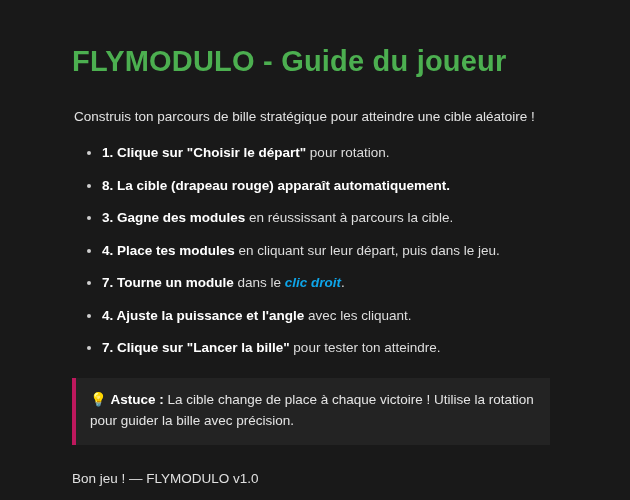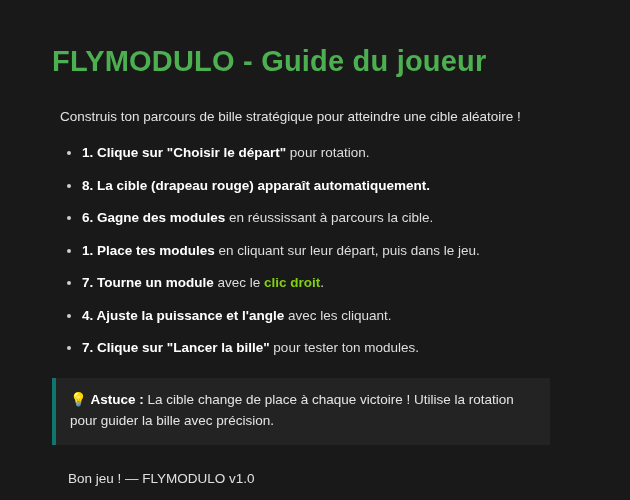--- a/index.html
+++ b/index.html
@@ -11,35 +11,35 @@
     width: 630px;
     height: 500px;
     background: #191919;
     font-family: "Liberation Sans", sans-serif;
     color: #e8e8e8;
     overflow: hidden;
   }
   .page {
     width: 580px;
     height: 500px;
-    padding: 30px 30px 0 52px;
+    padding: 30px 30px 0 72px;
     position: relative;
   }
   .title {
     font-size: 29px;
     font-weight: bold;
     color: #4caf50;
     letter-spacing: 0.2px;
     margin: 14px 0 0 0;
     line-height: 1.2;
   }
   .intro {
     font-size: 13.5px;
     color: #e2e2e2;
-    margin: 28px 0 0 8px;
+    margin: 28px 0 0 2px;
     line-height: 1.5;
   }
   ul.steps {
     list-style: disc;
     margin: 16px 0 0 0;
     padding-left: 30px;
   }
   ul.steps li {
     font-size: 13.5px;
     color: #dedede;
@@ -48,41 +48,42 @@
   }
   ul.steps li::marker {
     color: #cfcfcf;
   }
   ul.steps li .lead {
     font-weight: bold;
     color: #ffffff;
   }
   ul.steps li .strongpart {
     font-weight: bold;
-    color: #84cc16;
+    color: #0ea5e9;
+    font-style: italic;
   }
   .tip {
     margin: 20px 0 0 0;
-    border-left: 4px solid #0f766e;
+    border-left: 4px solid #be185d;
     background: #232323;
     padding: 12px 16px 13px 14px;
     font-size: 13.5px;
     line-height: 1.55;
     color: #e4e4e4;
     max-width: 560px;
   }
   .tip .bulb {
     font-size: 13.5px;
   }
   .tip .tip-label {
     font-weight: bold;
     color: #ffffff;
   }
   .footer {
-    margin: 26px 0 0 16px;
+    margin: 26px 0 0 0;
     font-size: 13.5px;
     color: #e0e0e0;
   }
 </style>
 </head>
 <body>
 
 <div class="page">
 
   <h1 class="title">FLYMODULO - Guide du joueur</h1>
@@ -90,33 +91,33 @@
   <p class="intro">Construis ton parcours de bille stratégique pour atteindre une cible aléatoire !</p>
 
   <ul class="steps">
     <li>
       <span class="lead">1. Clique sur "Choisir le départ"</span><span> pour rotation.</span>
     </li>
     <li>
       <span class="lead">8. La cible (drapeau rouge) apparaît automatiquement.</span><span></span>
     </li>
     <li>
-      <span class="lead">6. Gagne des modules</span><span> en réussissant à parcours la cible.</span>
+      <span class="lead">3. Gagne des modules</span><span> en réussissant à parcours la cible.</span>
     </li>
     <li>
-      <span class="lead">1. Place tes modules</span><span> en cliquant sur leur départ, puis dans le jeu.</span>
+      <span class="lead">4. Place tes modules</span><span> en cliquant sur leur départ, puis dans le jeu.</span>
     </li>
     <li>
-      <span class="lead">7. Tourne un module</span><span> avec le </span><span class="strongpart">clic droit</span><span>.</span>
+      <span class="lead">7. Tourne un module</span><span> dans le </span><span class="strongpart">clic droit</span><span>.</span>
     </li>
     <li>
       <span class="lead">4. Ajuste la puissance et l'angle</span><span> avec les cliquant.</span>
     </li>
     <li>
-      <span class="lead">7. Clique sur "Lancer la bille"</span><span> pour tester ton modules.</span>
+      <span class="lead">7. Clique sur "Lancer la bille"</span><span> pour tester ton atteindre.</span>
     </li>
   </ul>
 
   <div class="tip">
     <span class="bulb">💡</span>
     <span class="tip-label">Astuce :</span><span> La cible change de place à chaque victoire ! Utilise la rotation pour guider la bille avec précision.</span>
   </div>
 
   <p class="footer">Bon jeu ! — FLYMODULO v1.0</p>
 

